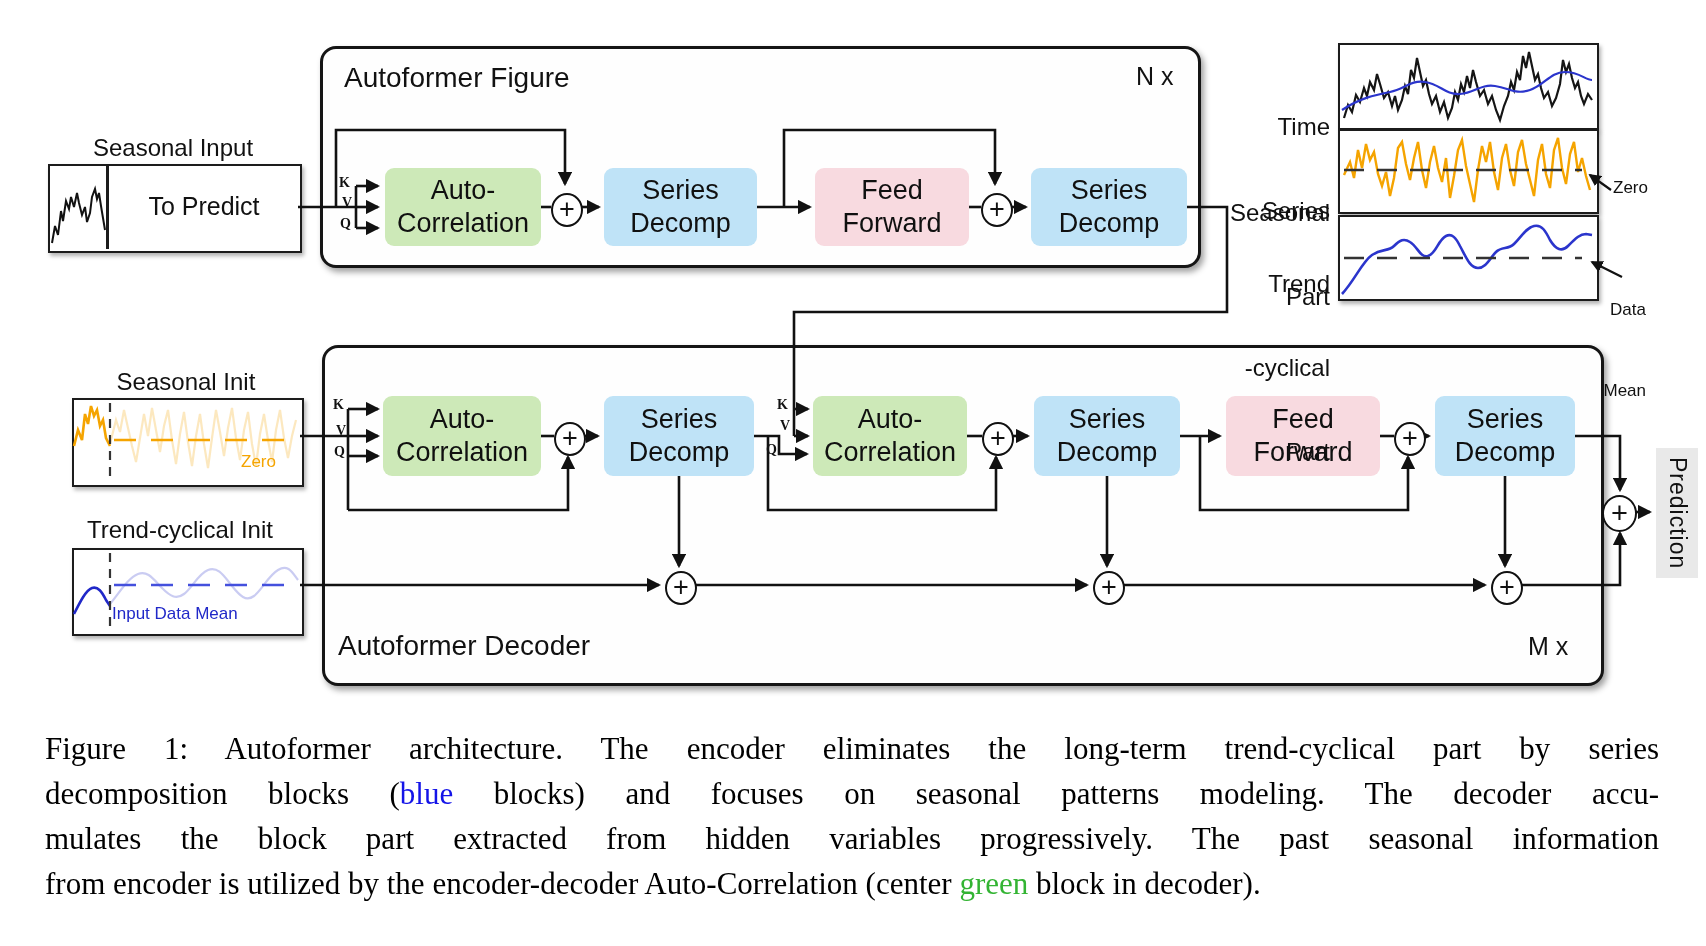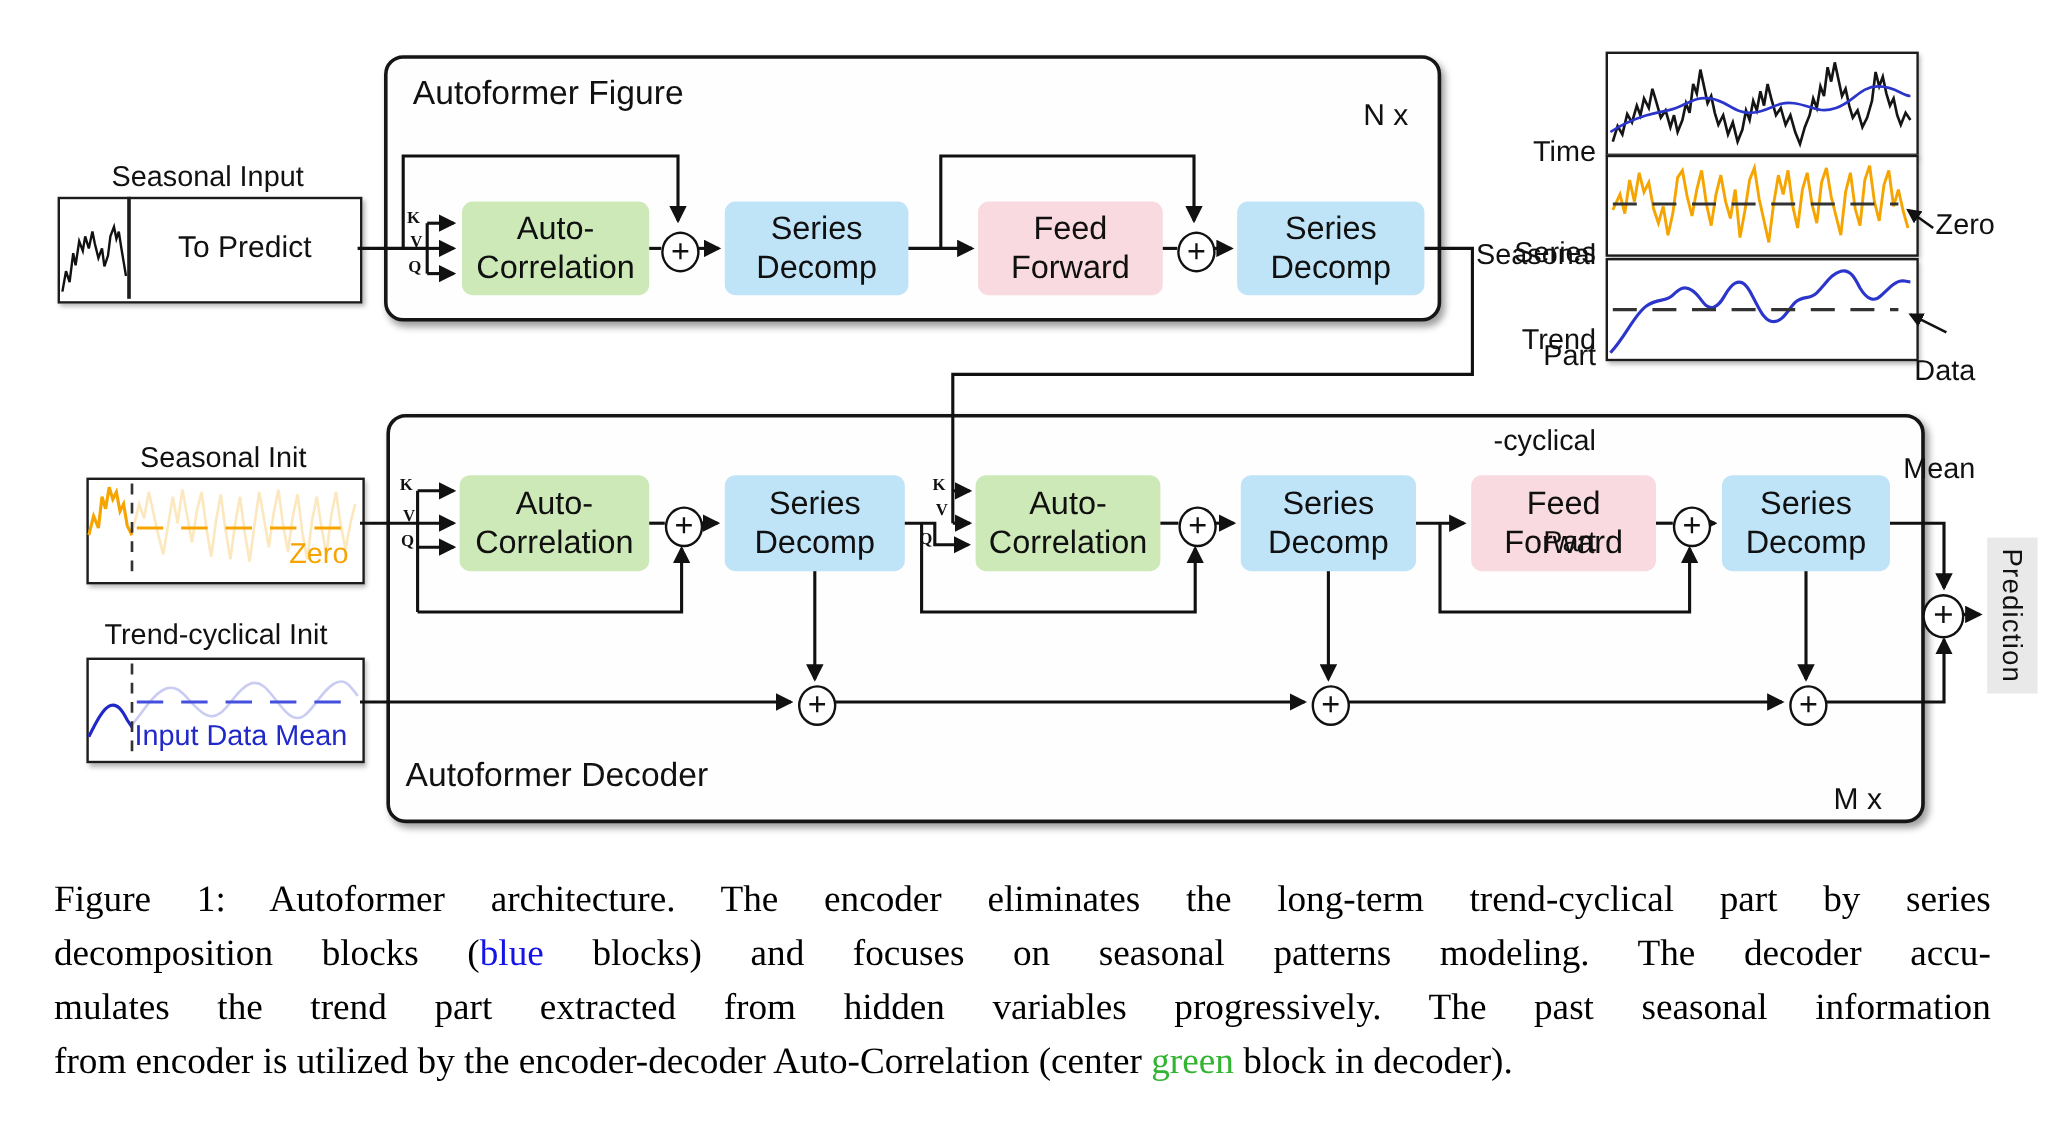--- a/index.html
+++ b/index.html
@@ -14,24 +14,24 @@
          align-items:center;justify-content:center;font-size:27px;line-height:33px;color:#101010;}
   .block-green{background:var(--green-block);}
   .block-blue{background:var(--blue-block);}
   .block-pink{background:var(--pink-block);}
   .addc{position:absolute;z-index:4;width:28px;height:28px;border:2.6px solid #111;border-radius:50%;
         background:#fff;display:flex;align-items:center;justify-content:center;
         font-size:27px;line-height:26px;padding-bottom:2px;box-sizing:content-box;font-weight:400;}
   .addc-big{width:31px;height:31px;font-size:29px;}
   .lab{position:absolute;z-index:4;white-space:pre;}
   .title{font-size:28px;}
-  .repeat{font-size:25px;margin-top:20px;}
+  .repeat{font-size:25px;}
   .io-label{font-size:24px;text-align:center;}
   .legend-label{font-size:24px;line-height:28px;text-align:right;}
-  .annot{font-size:24px;line-height:27px;}
+  .annot{font-size:17px;line-height:27px;}
   .port{position:absolute;z-index:4;width:22px;text-align:right;font-family:"Liberation Serif",serif;
         font-weight:bold;font-size:14px;line-height:14px;}
   .to-predict{position:absolute;z-index:3;display:flex;align-items:center;justify-content:center;font-size:25px;}
   .cell-divider{position:absolute;z-index:3;background:#1c1c1c;width:2.5px;}
   #prediction{position:absolute;z-index:2;background:var(--prediction-bg);display:flex;
               align-items:center;justify-content:center;}
   #prediction span{writing-mode:vertical-rl;font-size:23px;letter-spacing:1px;color:#111;}
   #caption{position:absolute;z-index:2;left:45px;top:726px;width:1614px;
            font-family:"Liberation Serif",serif;font-size:31px;line-height:45px;color:#000;}
   .cap-line{text-align:justify;text-align-last:justify;}
@@ -239,20 +239,20 @@
   </svg>
 
   <div id="caption">
     <div class="cap-line">
       <span>Figure 1: Autoformer architecture. The encoder eliminates the long-term trend-cyclical part by series</span>
     </div>
     <div class="cap-line">
       <span>decomposition blocks (</span><span class="cap-blue">blue</span><span> blocks) and focuses on seasonal patterns modeling. The decoder accu-</span>
     </div>
     <div class="cap-line">
-      <span>mulates the trend part extracted from hidden variables progressively. The past seasonal information</span>
+      <span>mulates the block part extracted from hidden variables progressively. The past seasonal information</span>
     </div>
     <div class="cap-line last">
       <span>from encoder is utilized by the encoder-decoder Auto-Correlation (center </span><span class="cap-green">green</span><span> block in decoder).</span>
     </div>
   </div>
 
 </div>
 
 </body></html>

